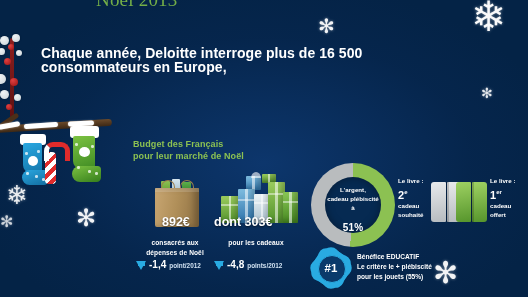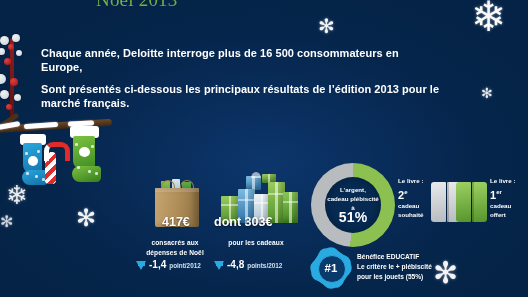--- a/index.html
+++ b/index.html
@@ -51,21 +51,21 @@
     white-space: nowrap;
     text-shadow: 0 1px 1px rgba(0,0,0,.45);
   }
 
   
   .intro {
     position: absolute;
     left: 41px;
     top: 47px;
     width: 400px;
-    font-size: 11px;
+    font-size: 14px;
     font-weight: bold;
     line-height: 13.5px;
     color: #ffffff;
     letter-spacing: .05px;
   }
   .intro .p2 { margin-top: 9px; }
 
   
   .sec-head {
     position: absolute;
@@ -250,22 +250,22 @@
     left: 14px; top: 22px;
     width: 56px;
     text-align: center;
     font-size: 6.2px;
     font-weight: bold;
     line-height: 9px;
     color: #ffffff;
   }
   .donut-pct {
     display: block;
-    font-size: 14px;
-    margin-top: 1px;
+    font-size: 10px;
+    margin-top: 11px;
     letter-spacing: .2px;
   }
 
   
   .book-item { position: absolute; }
   #book-2 { left: 398px; top: 176px; }
   #book-1 { left: 470px; top: 176px; }
 
   .book-text {
     position: absolute;
@@ -551,35 +551,38 @@
       <div class="st-dot" style="left:7px;  top:40px;"></div>
       <div class="st-dot" style="left:18px; top:44px;"></div>
       <div class="st-dot" style="left:25px; top:46px;"></div>
     </div>
   </div>
 
   <div class="clipped-top">Noël 2013</div>
 
   <div class="intro">
     <div>Chaque année, Deloitte interroge plus de 16 500 consommateurs en Europe,</div>
-    <div class="p2">Sont présentés ci-dessous les principaux résultats de l’édition 2013 pour le marché français.</div>
-  </div>
-
+  </div>
+
+  <div class="sec-head" id="head-budget">
+    <div>Budget des Français</div>
+    <div>pour leur marché de Noël</div>
+  </div>
 
   <div class="figure-block" id="fig-left">
     <div class="bag">
       <div class="bag-item a"></div>
       <div class="bag-item b"></div>
       <div class="bag-item c"></div>
       <div class="bag-handle h1"></div>
       <div class="bag-handle h2"></div>
       <div class="bag-body"></div>
       <div class="bag-fold"></div>
     </div>
-    <div class="amount" id="amt-left">417€</div>
+    <div class="amount" id="amt-left">892€</div>
     <div class="caption" id="cap-left">
       <div>consacrés aux</div>
       <div>dépenses de Noël</div>
     </div>
     <div class="delta" id="delta-left">
       <div class="arrow-down"></div>
       <span class="delta-val">-1,4</span>
       <span class="delta-unit">point/2012</span>
     </div>
   </div>

